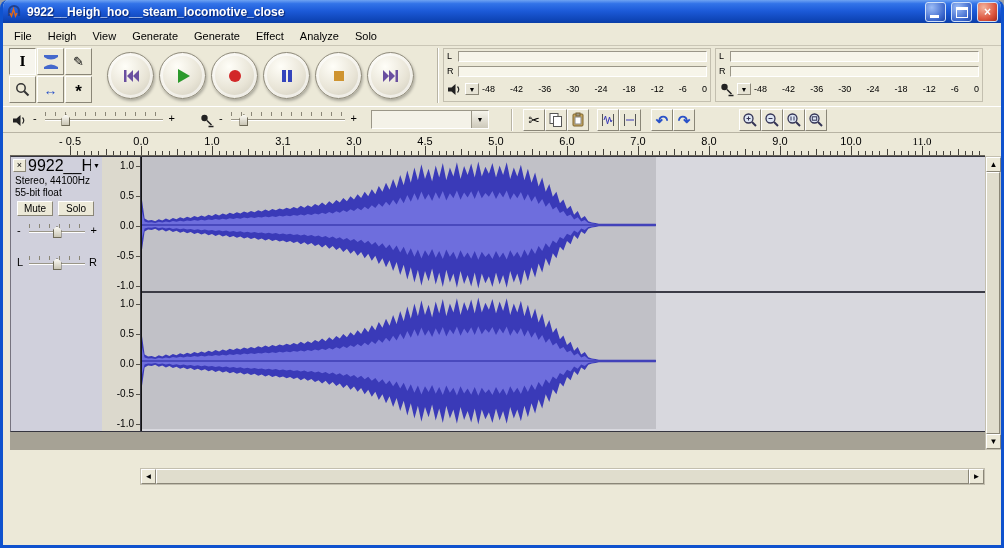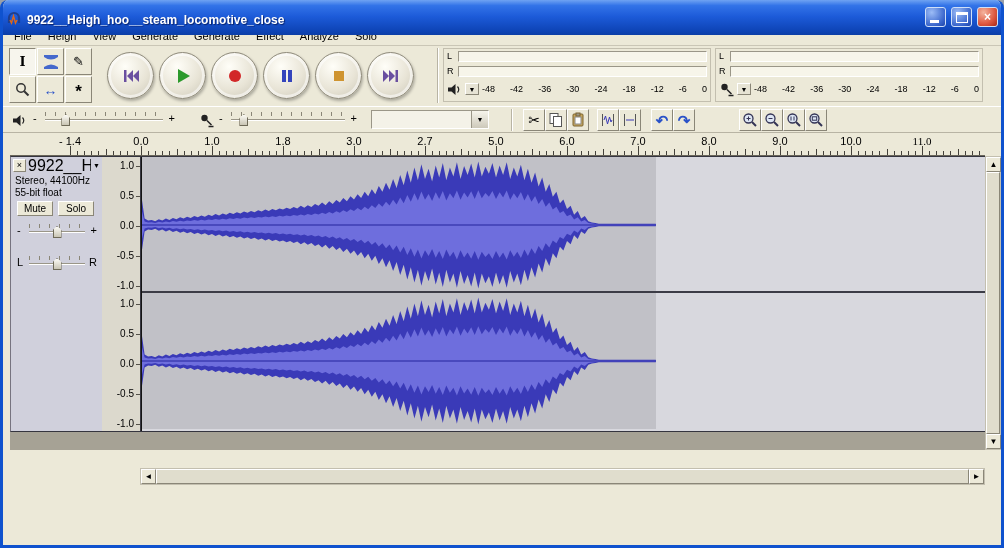--- a/index.html
+++ b/index.html
@@ -1,23 +1,23 @@
 <!DOCTYPE html>
 <html><head>
 <meta charset="utf-8">
 <style>
 *{box-sizing:border-box;margin:0;padding:0}
 html,body{background:#9aa0a8}
 button{font:inherit;background:none;border:none;cursor:default}
 .window{position:relative;width:1004px;height:548px;background:#ece9d8;border:3px solid #0f52ce;border-top:none;border-radius:8px 8px 0 0;overflow:hidden;font-family:"Liberation Sans",sans-serif;font-size:11px;color:#000}
 .abs{position:absolute}
 
-.titlebar{position:absolute;left:-3px;top:0;width:1004px;height:35px;border-radius:7px 7px 0 0;
+.titlebar{position:absolute;left:-3px;top:0;width:1004px;height:23px;border-radius:7px 7px 0 0;
  background:linear-gradient(180deg,#6fa3f2 0%,#3273e8 16%,#1c5ad8 48%,#0d43b4 90%,#0b3ea6 100%);
- display:flex;align-items:flex-end;gap:5px;padding:8px 6px;z-index:20}
+ display:flex;align-items:center;gap:5px;padding:8px 6px;z-index:20}
 .title{flex:1;color:#fff;font-weight:bold;font-size:12px;text-shadow:1px 1px 1px rgba(0,10,60,.65);white-space:nowrap;overflow:hidden}
 .wbtn{width:21px;height:20px;border:1px solid #cfe0f8;border-radius:3px;display:flex;align-items:center;justify-content:center;position:relative;flex:0 0 auto}
 .wmin,.wmax{background:radial-gradient(circle at 30% 25%,#9cbcf6,#3a66cc 70%,#1c44a8)}
 .wclose{background:radial-gradient(circle at 30% 25%,#f4b49e,#dd5840 60%,#a82818);color:#fff;font-weight:bold;font-size:12px}
 .wmin i{position:absolute;left:4px;bottom:3px;width:9px;height:3px;background:#fff}
 .wmax i{position:absolute;left:4px;top:4px;width:12px;height:11px;border:1px solid #fff;border-top:3px solid #fff}
 
 .menubar{position:absolute;left:0;top:26px;right:0;height:20px;display:flex;align-items:center;padding-left:3px;border-bottom:1px solid #cac6b6;background:#ece9d8}
 .menu-item{padding:3px 8px}
 
@@ -354,26 +354,26 @@
         <svg width="16" height="16" viewBox="0 0 16 16">
           <circle cx="6.5" cy="6.5" r="4.5" fill="#dde6f4" stroke="#335" stroke-width="1.3"></circle>
             <line x1="10" y1="10" x2="14" y2="14" stroke="#335" stroke-width="2"></line>
           <rect x="4.3" y="4.8" width="4.4" height="3.4" fill="none" stroke="#335"></rect>
         </svg>
       </button>
     </div>
   </div>
 
   <div class="ruler">
-      <div class="rlabel" style="left: 60px;">- 1.4</div>
+      <div class="rlabel" style="left: 60px;">- 0.5</div>
       <div class="rlabel" style="left: 131px;">0.0</div>
       <div class="rlabel" style="left: 202px;">1.0</div>
-      <div class="rlabel" style="left: 273px;">1.8</div>
+      <div class="rlabel" style="left: 273px;">3.1</div>
       <div class="rlabel" style="left: 344px;">3.0</div>
-      <div class="rlabel" style="left: 415px;">2.7</div>
+      <div class="rlabel" style="left: 415px;">4.5</div>
       <div class="rlabel" style="left: 486px;">5.0</div>
       <div class="rlabel" style="left: 557px;">6.0</div>
       <div class="rlabel" style="left: 628px;">7.0</div>
       <div class="rlabel" style="left: 699px;">8.0</div>
       <div class="rlabel" style="left: 770px;">9.0</div>
       <div class="rlabel" style="left: 841px;">10.0</div>
       <div class="rlabel" style="left: 912px; font-family: Liberation Serif, serif;">11.0</div>
       <div class="rtick" style="left: 60px; height: 9px;"></div>
       <div class="rtick" style="left: 67.1px; height: 4px;"></div>
       <div class="rtick" style="left: 74.2px; height: 4px;"></div>

